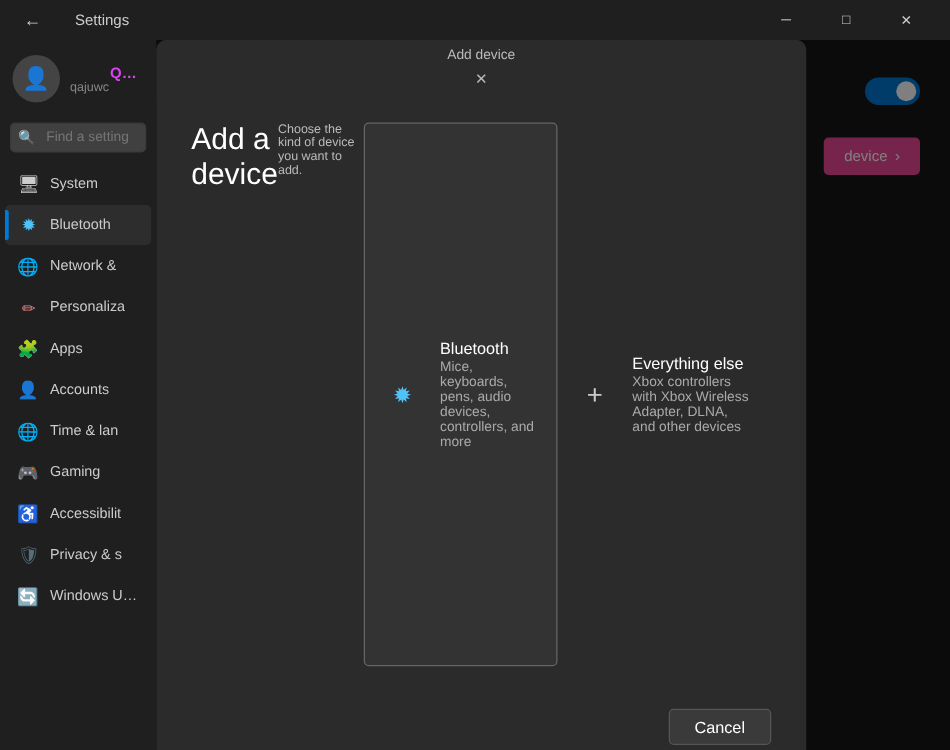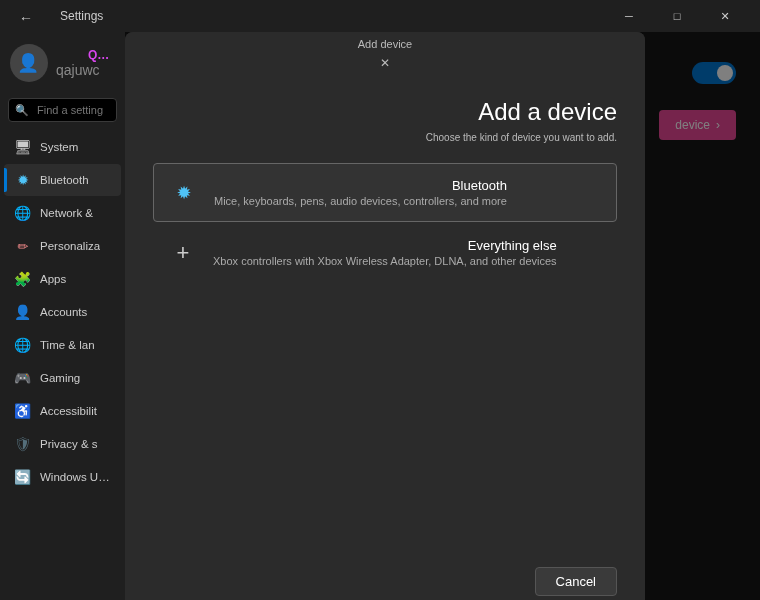--- a/index.html
+++ b/index.html
@@ -113,35 +113,35 @@
     .user-name {
       font-size: 12px;
       font-weight: 600;
       color: #d946ef;
       white-space: nowrap;
       overflow: hidden;
       text-overflow: ellipsis;
       margin-left: 32px;
     }
     .user-email {
-      font-size: 14px;
+      font-size: 10px;
       color: #888;
       white-space: nowrap;
       overflow: hidden;
       text-overflow: ellipsis;
     }
 
     
     .search-box {
       margin: 4px 8px;
       position: relative;
     }
     .search-input {
       width: 100%;
-      background: #000000;
+      background: #404040;
       border: 1px solid #3a3a3a;
       border-radius: 4px;
       padding: 5px 8px 5px 28px;
       color: #aaa;
       font-size: 11px;
       outline: none;
     }
     .search-icon-wrap {
       position: absolute;
       left: 7px;
@@ -258,22 +258,21 @@
       border-radius: 4px;
       color: #bbb;
       font-size: 12px;
     }
 
     
     .dialog-content {
       padding: 16px 28px;
       flex: 1;
       display: flex;
-      flex-direction: column;
-      text-align: right;
+      flex-direction: row;
     }
     .dialog-heading {
       font-size: 24px;
       font-weight: 300;
       color: #fff;
       margin-bottom: 6px;
     }
     .dialog-subtitle {
       font-size: 10px;
       color: #bbb;

